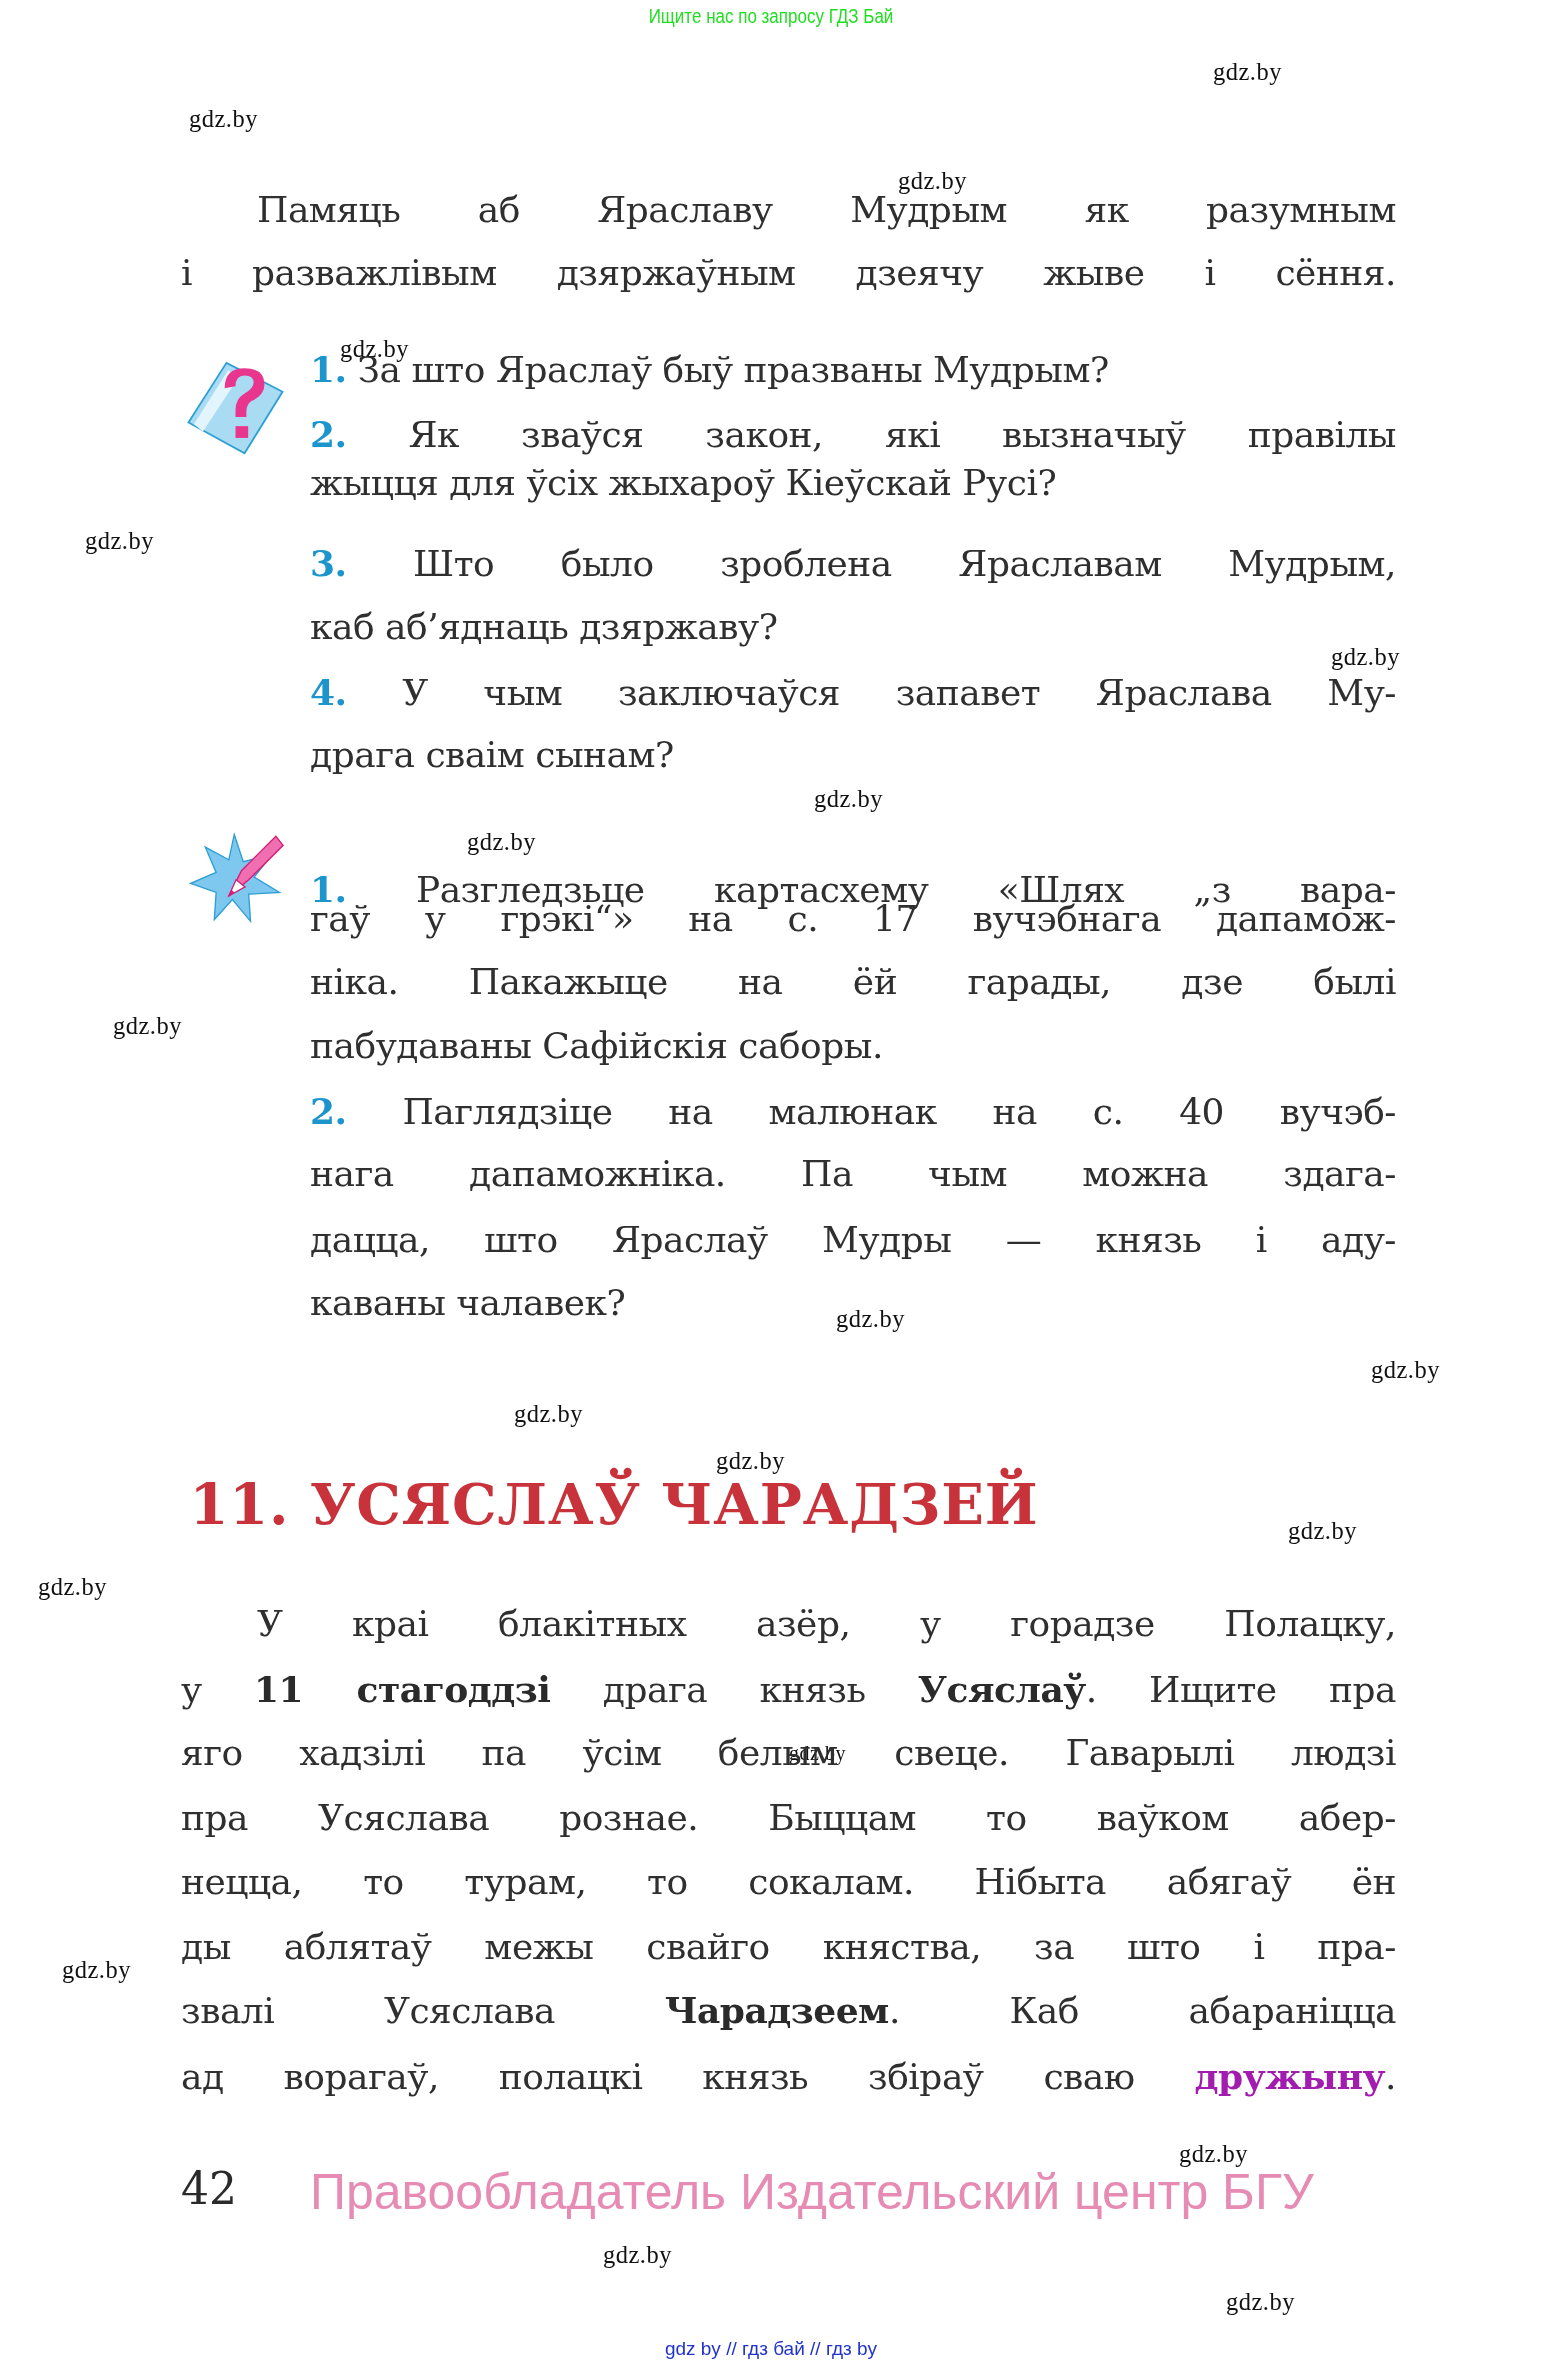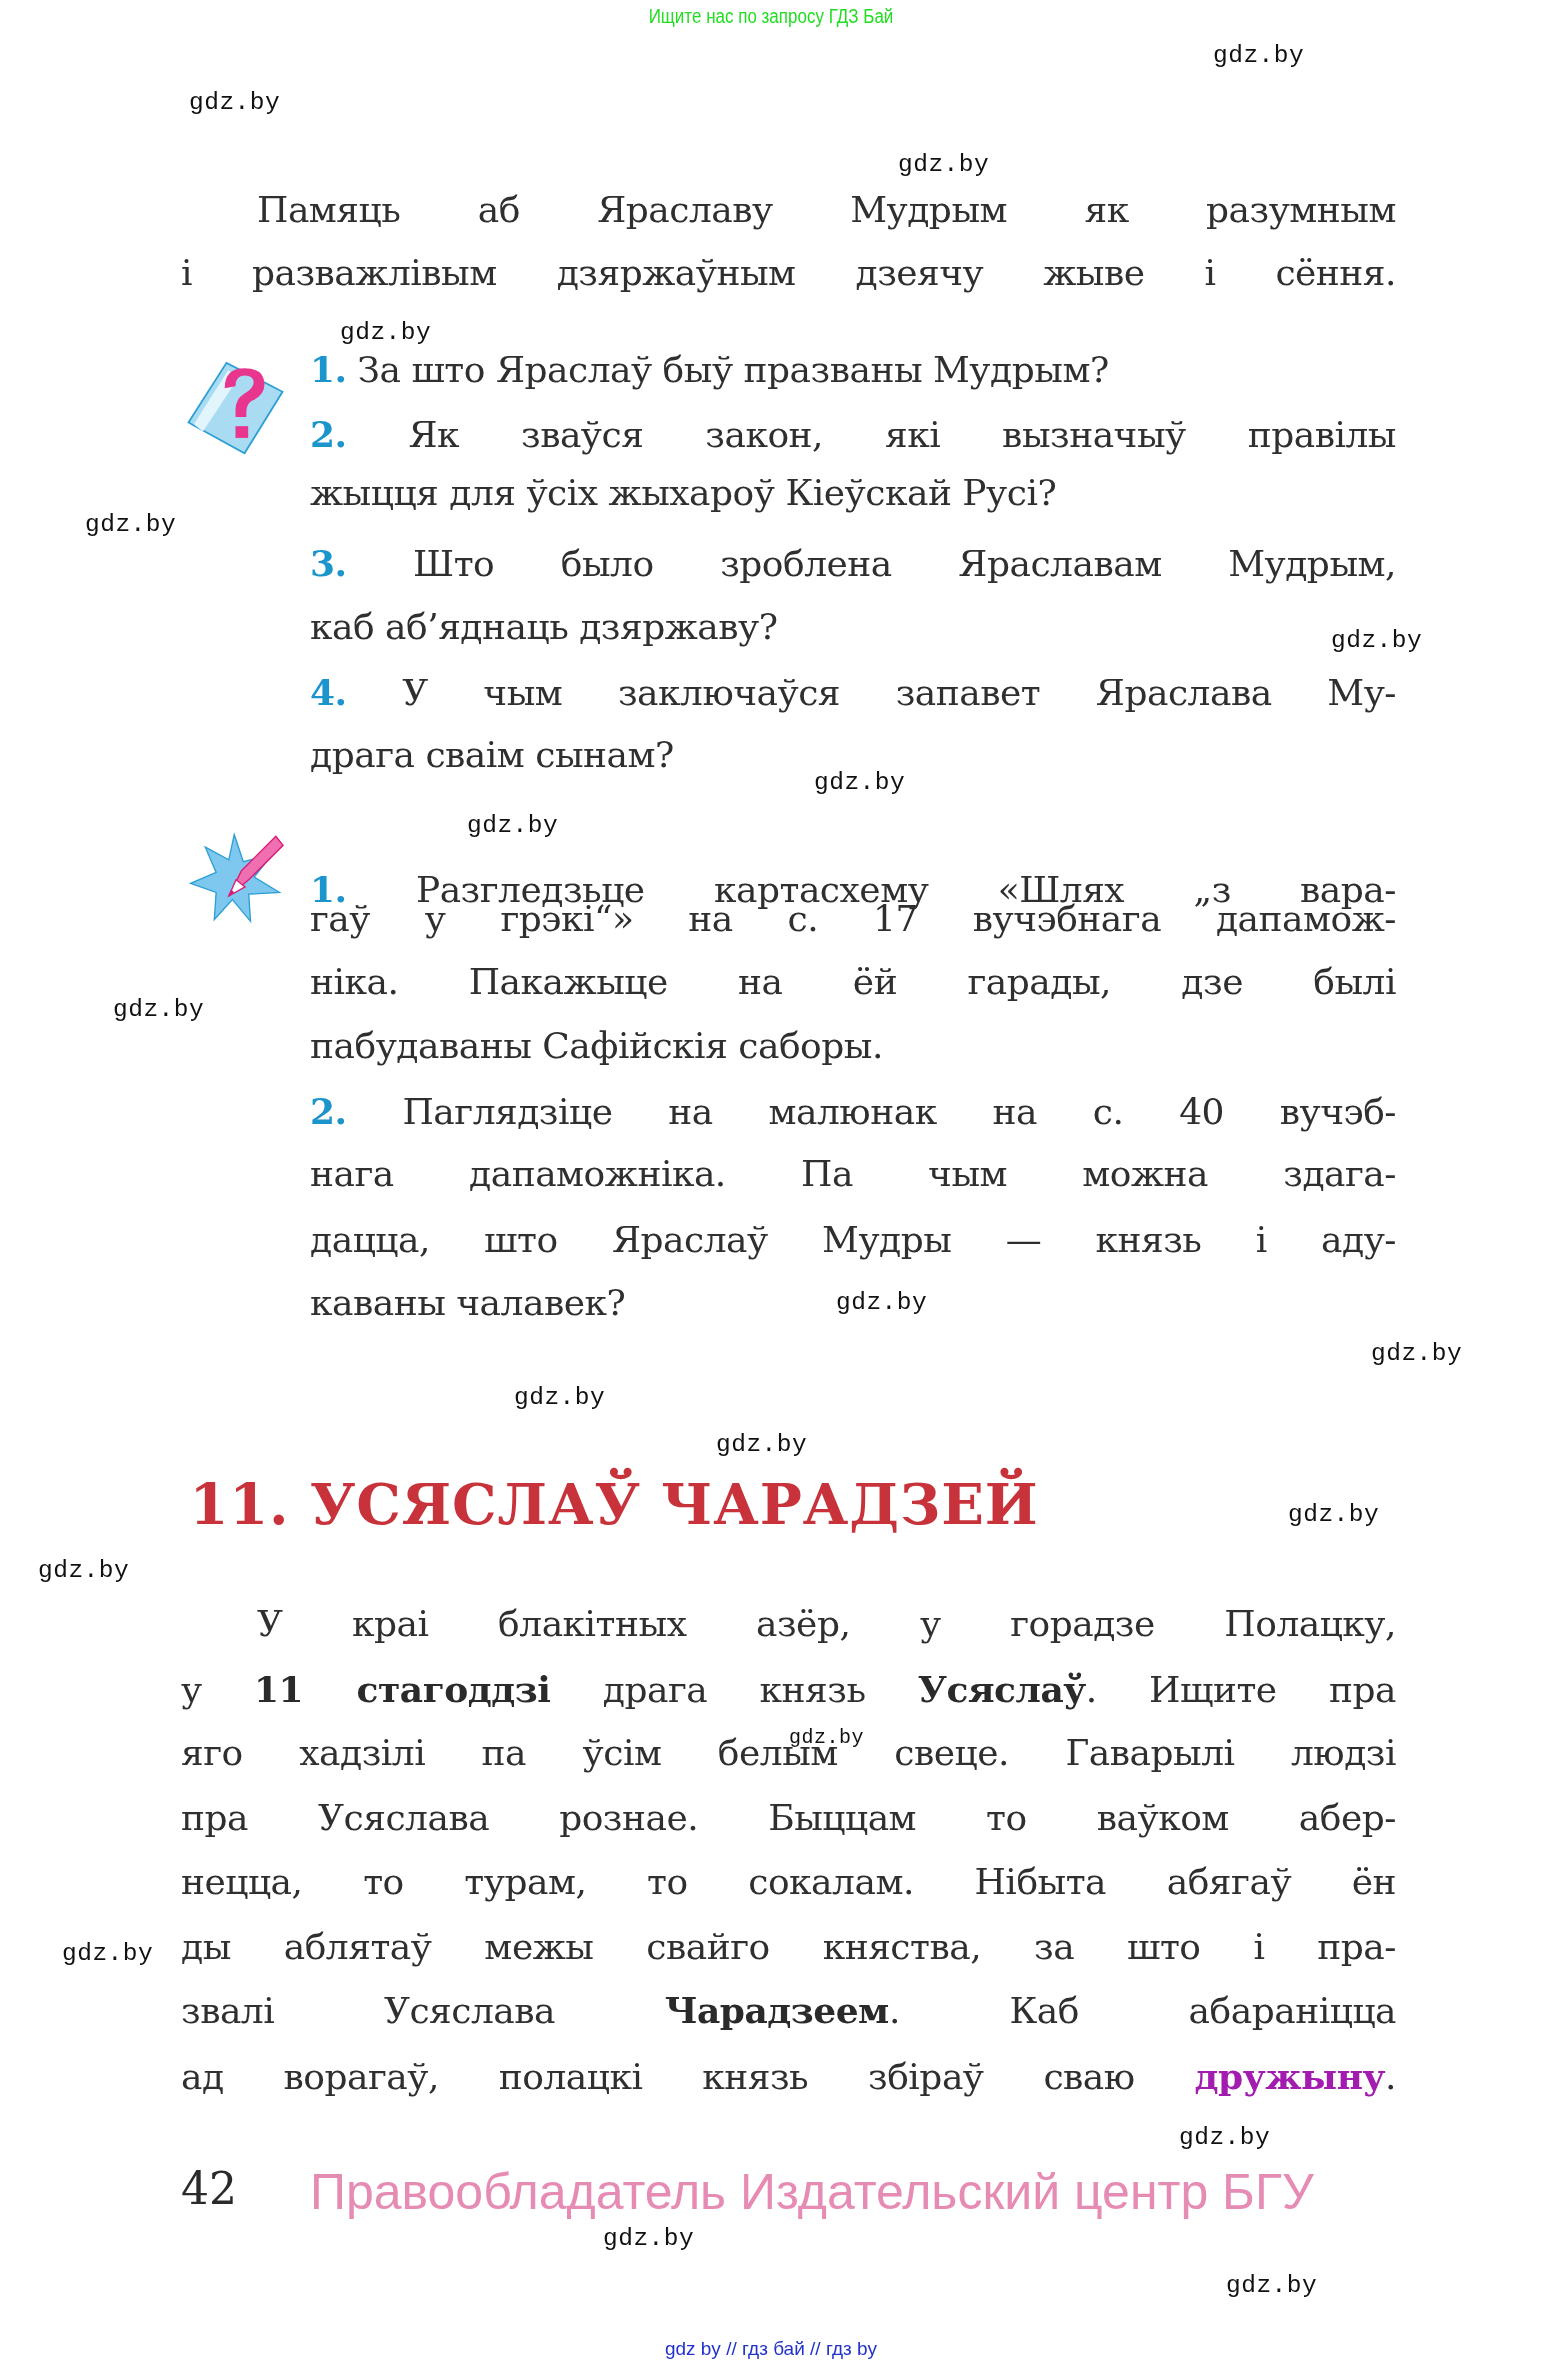--- a/index.html
+++ b/index.html
@@ -4,22 +4,22 @@
   <style>
     html, body { margin: 0; padding: 0; background: #ffffff; }
     body { width: 1542px; height: 2377px; position: relative; overflow: hidden; }
     .abs { position: absolute; }
     .banner {
       left: 0; width: 1542px; top: 5.4px; text-align: center;
       font-family: "Liberation Sans", sans-serif; font-size: 20px; color: #22dd22;
       transform: scaleX(0.85); transform-origin: center;
     }
     .wm {
-      font-family: Liberation Mono, monospace; font-size: 24.5px; color: #111111;
-      white-space: nowrap; letter-spacing: 0.5px;
+      font-family: Liberation Serif, serif; font-size: 24.5px; color: #111111;
+      white-space: nowrap; letter-spacing: 0.5px; margin-top: 16px;
     }
     .wm.small { font-size: 20px; }
     .line {
       font-family: "DejaVu Serif", serif; font-size: 36px; color: #2f2f2f;
       white-space: nowrap; left: 181px; width: 1215px;
       text-align: justify; text-align-last: justify;
       letter-spacing: -0.5px;
     }
     .line.noj { text-align: left; text-align-last: left; }
     .line.indent { padding-left: 76px; box-sizing: border-box; }
@@ -79,21 +79,21 @@
   <svg width="109" height="104" viewBox="0 0 120 115">
     <polygon points="8,78 50,12 112,44 70,112" fill="#a9dcf3" stroke="#2e9fd4" stroke-width="2"></polygon>
     <polygon points="14,80 52,20 62,30 24,88" fill="#e3f5fc"></polygon>
     <path d="M48,40 q0,-22 22,-22 q22,0 22,18 q0,12 -14,18 q-6,4 -6,12 v6 h-12 v-8 q0,-12 10,-18 q10,-6 10,-12 q0,-8 -10,-8 q-10,0 -10,12 z" fill="#e8368f"></path>
     <rect x="60" y="82" width="14" height="13" fill="#e8368f"></rect>
   </svg>
 </div>
 
 <div class="abs line q noj" style="top:348px;"><span class="num">1.</span> <span>За што Яраслаў быў празваны Мудрым?</span></div>
 <div class="abs line q" style="top:413px;"><span class="num">2.</span> <span>Як зваўся закон, які вызначыў правілы</span></div>
-<div class="abs line q noj" style="top:472px;">жыцця для ўсіх жыхароў Кіеўскай Русі?</div>
+<div class="abs line q noj" style="top:462px;">жыцця для ўсіх жыхароў Кіеўскай Русі?</div>
 <div class="abs line q" style="top:542px;"><span class="num">3.</span> <span>Што было зроблена Яраславам Мудрым,</span></div>
 <div class="abs line q noj" style="top:606px;">каб аб’яднаць дзяржаву?</div>
 <div class="abs line q" style="top:671px;"><span class="num">4.</span> <span>У чым заключаўся запавет Яраслава Му-</span></div>
 <div class="abs line q noj" style="top:734px;">драга сваім сынам?</div>
 
 <div class="icon" style="left:189px;top:827px;width:95px;height:100px;">
   <svg width="95" height="100" viewBox="0 0 105 110">
     <polygon points="50,8 60,38 92,30 72,55 100,72 66,74 68,104 48,80 28,102 30,72 2,62 30,50 18,22 44,36" fill="#7ec8ef" stroke="#2e9fd4" stroke-width="1.5"></polygon>
     <polygon points="44,76 58,48 96,10 104,20 66,58" fill="#f06fb0" stroke="#d81b78" stroke-width="1.5"></polygon>
     <polygon points="44,76 52,58 62,66" fill="#ffffff" stroke="#d81b78" stroke-width="1.5"></polygon>

